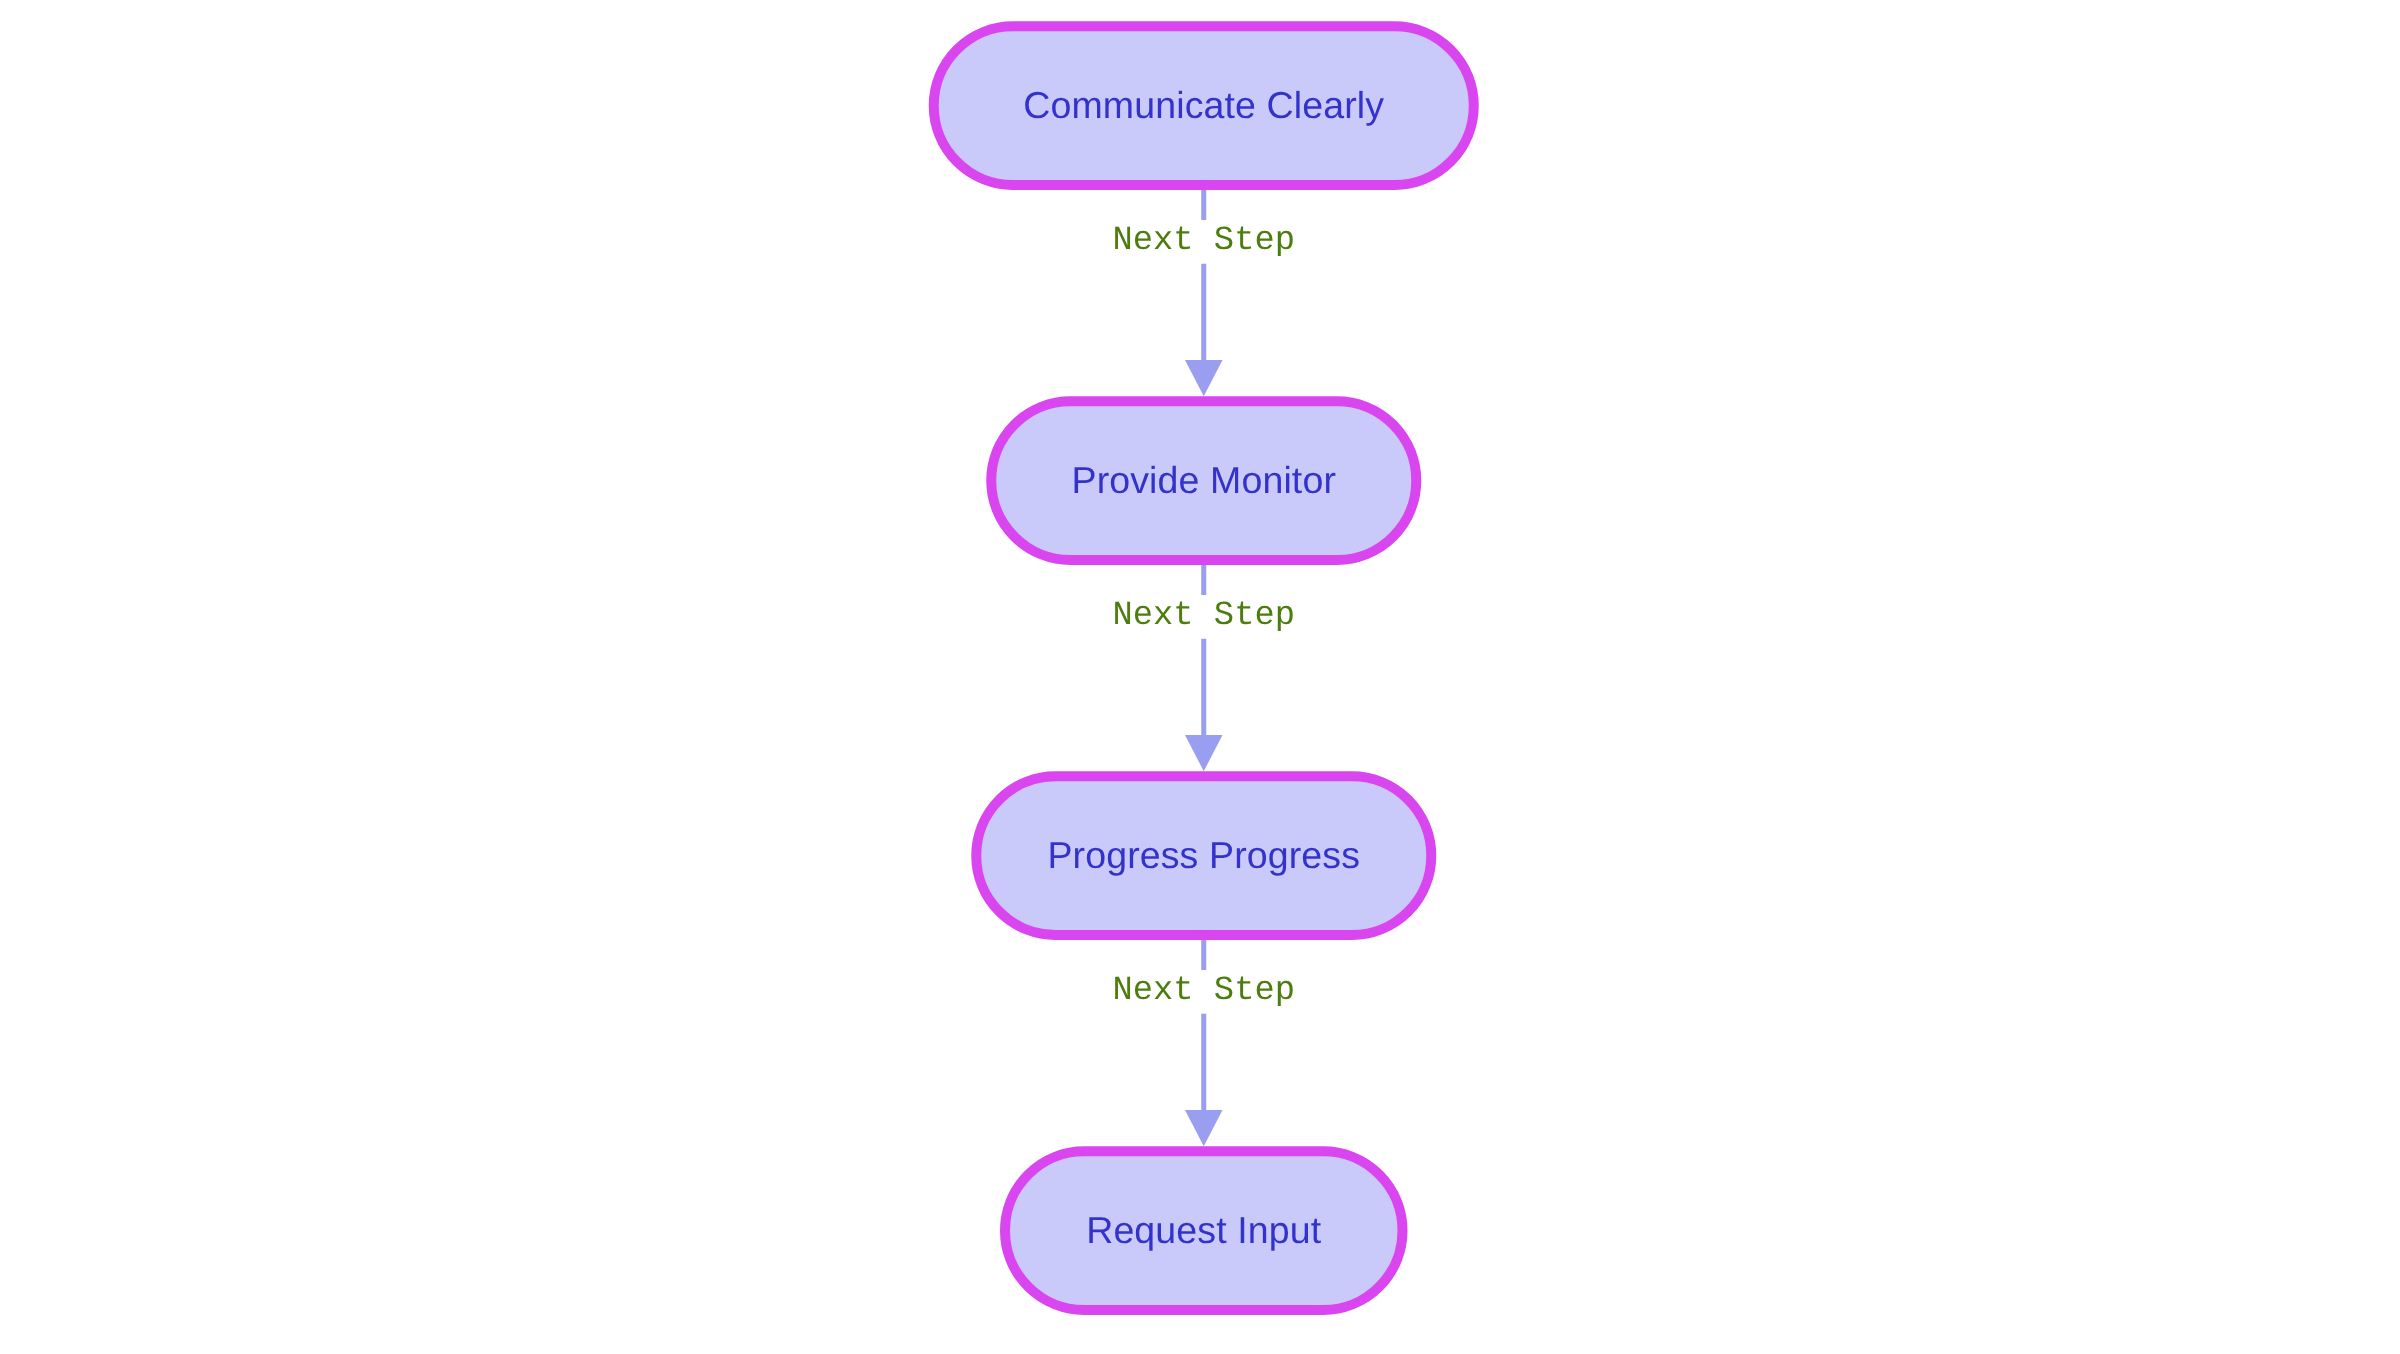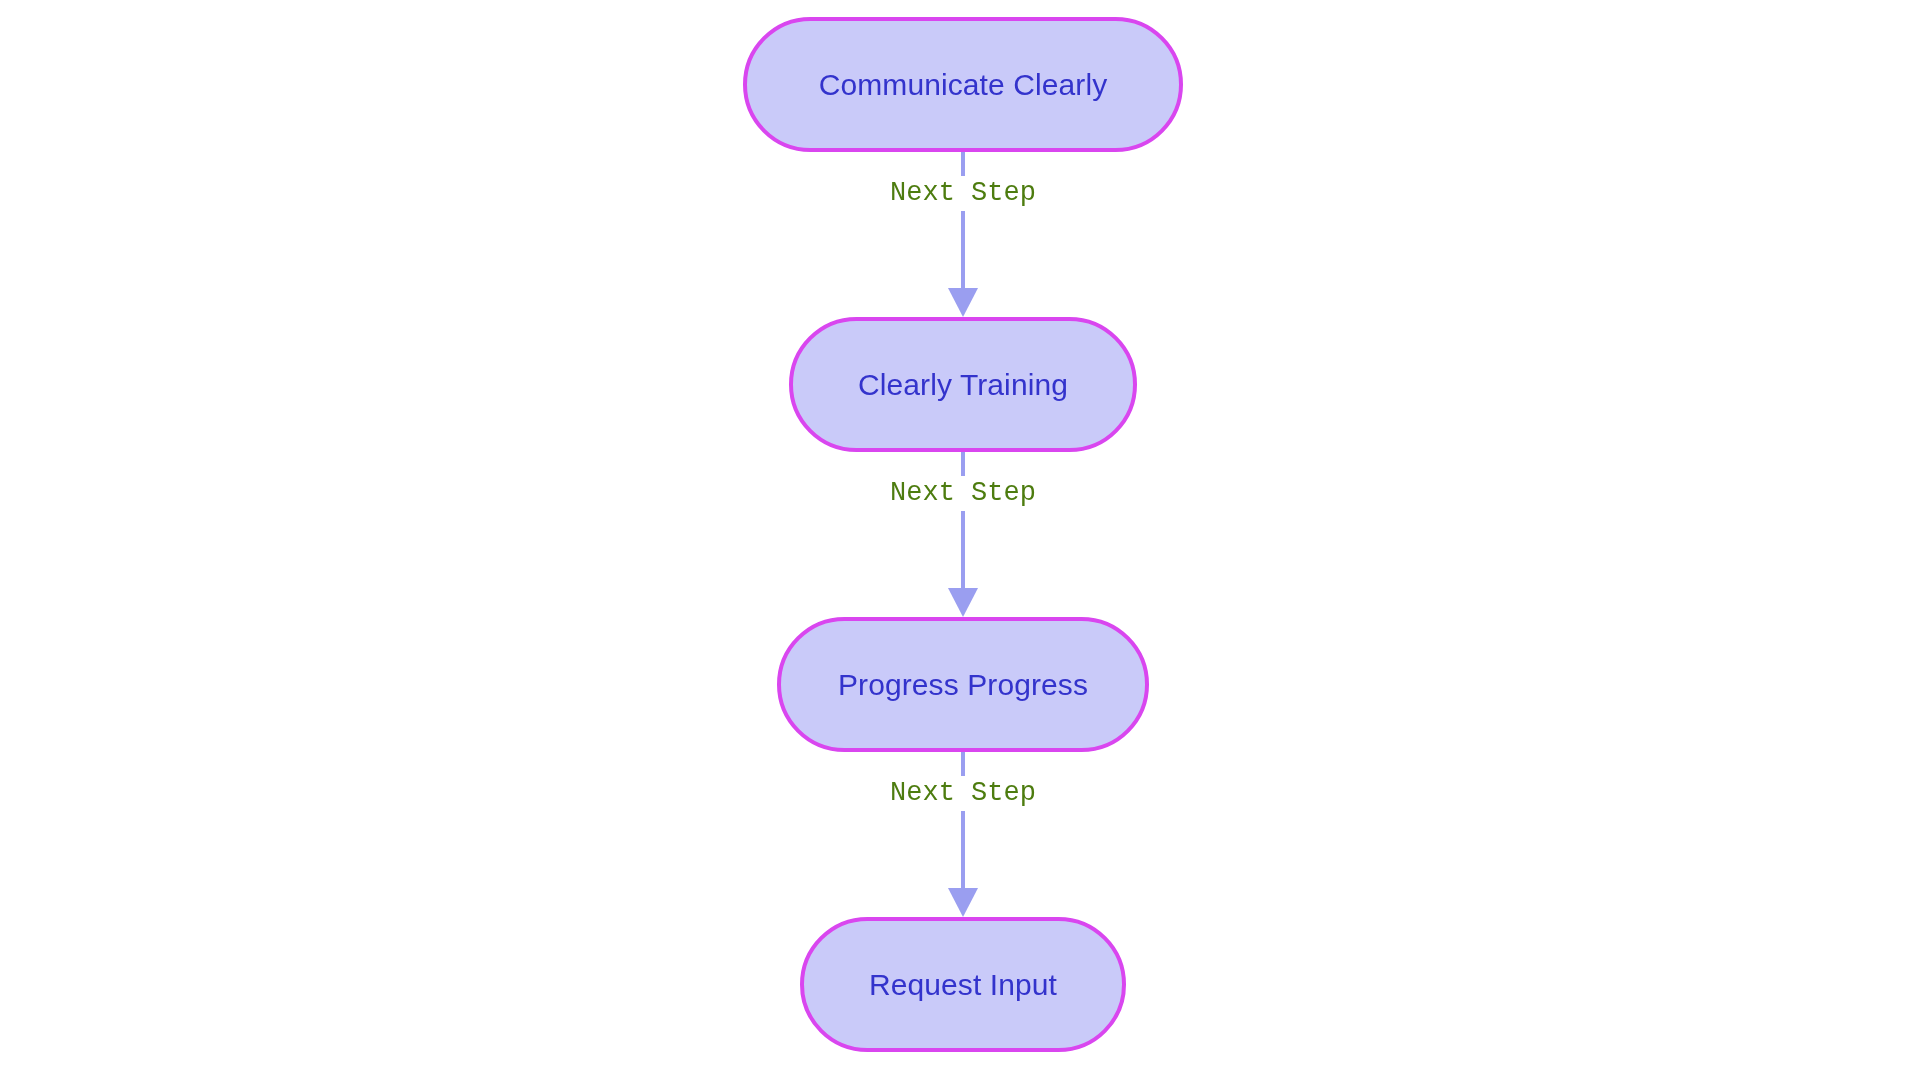--- a/index.html
+++ b/index.html
@@ -31,21 +31,21 @@
   }
 
   
   .node {
     position: absolute;
     box-sizing: border-box;
     display: flex;
     align-items: center;
     justify-content: center;
     background: #c9caf9;
-    border: 4px solid #d946ef;
+    border: 8px solid #d946ef;
     border-radius: 999px;
     height: 135px;
     transform: translateX(-50%);
     left: 963px;
   }
   .node-label {
     font-family: "Liberation Sans", sans-serif;
     font-size: 30px;
     font-weight: 400;
     color: #3333cc;
@@ -127,21 +127,21 @@
       <span class="node-label">Communicate Clearly</span>
     </div>
 
     <div class="edge" id="edge-0">
       <div class="edge-line"></div>
       <div class="edge-arrowhead"></div>
       <div class="edge-label">Next Step</div>
     </div>
 
     <div class="node" id="node-1">
-      <span class="node-label">Clearly Training</span>
+      <span class="node-label">Provide Monitor</span>
     </div>
 
     <div class="edge" id="edge-1">
       <div class="edge-line"></div>
       <div class="edge-arrowhead"></div>
       <div class="edge-label">Next Step</div>
     </div>
 
     <div class="node" id="node-2">
       <span class="node-label">Progress Progress</span>

